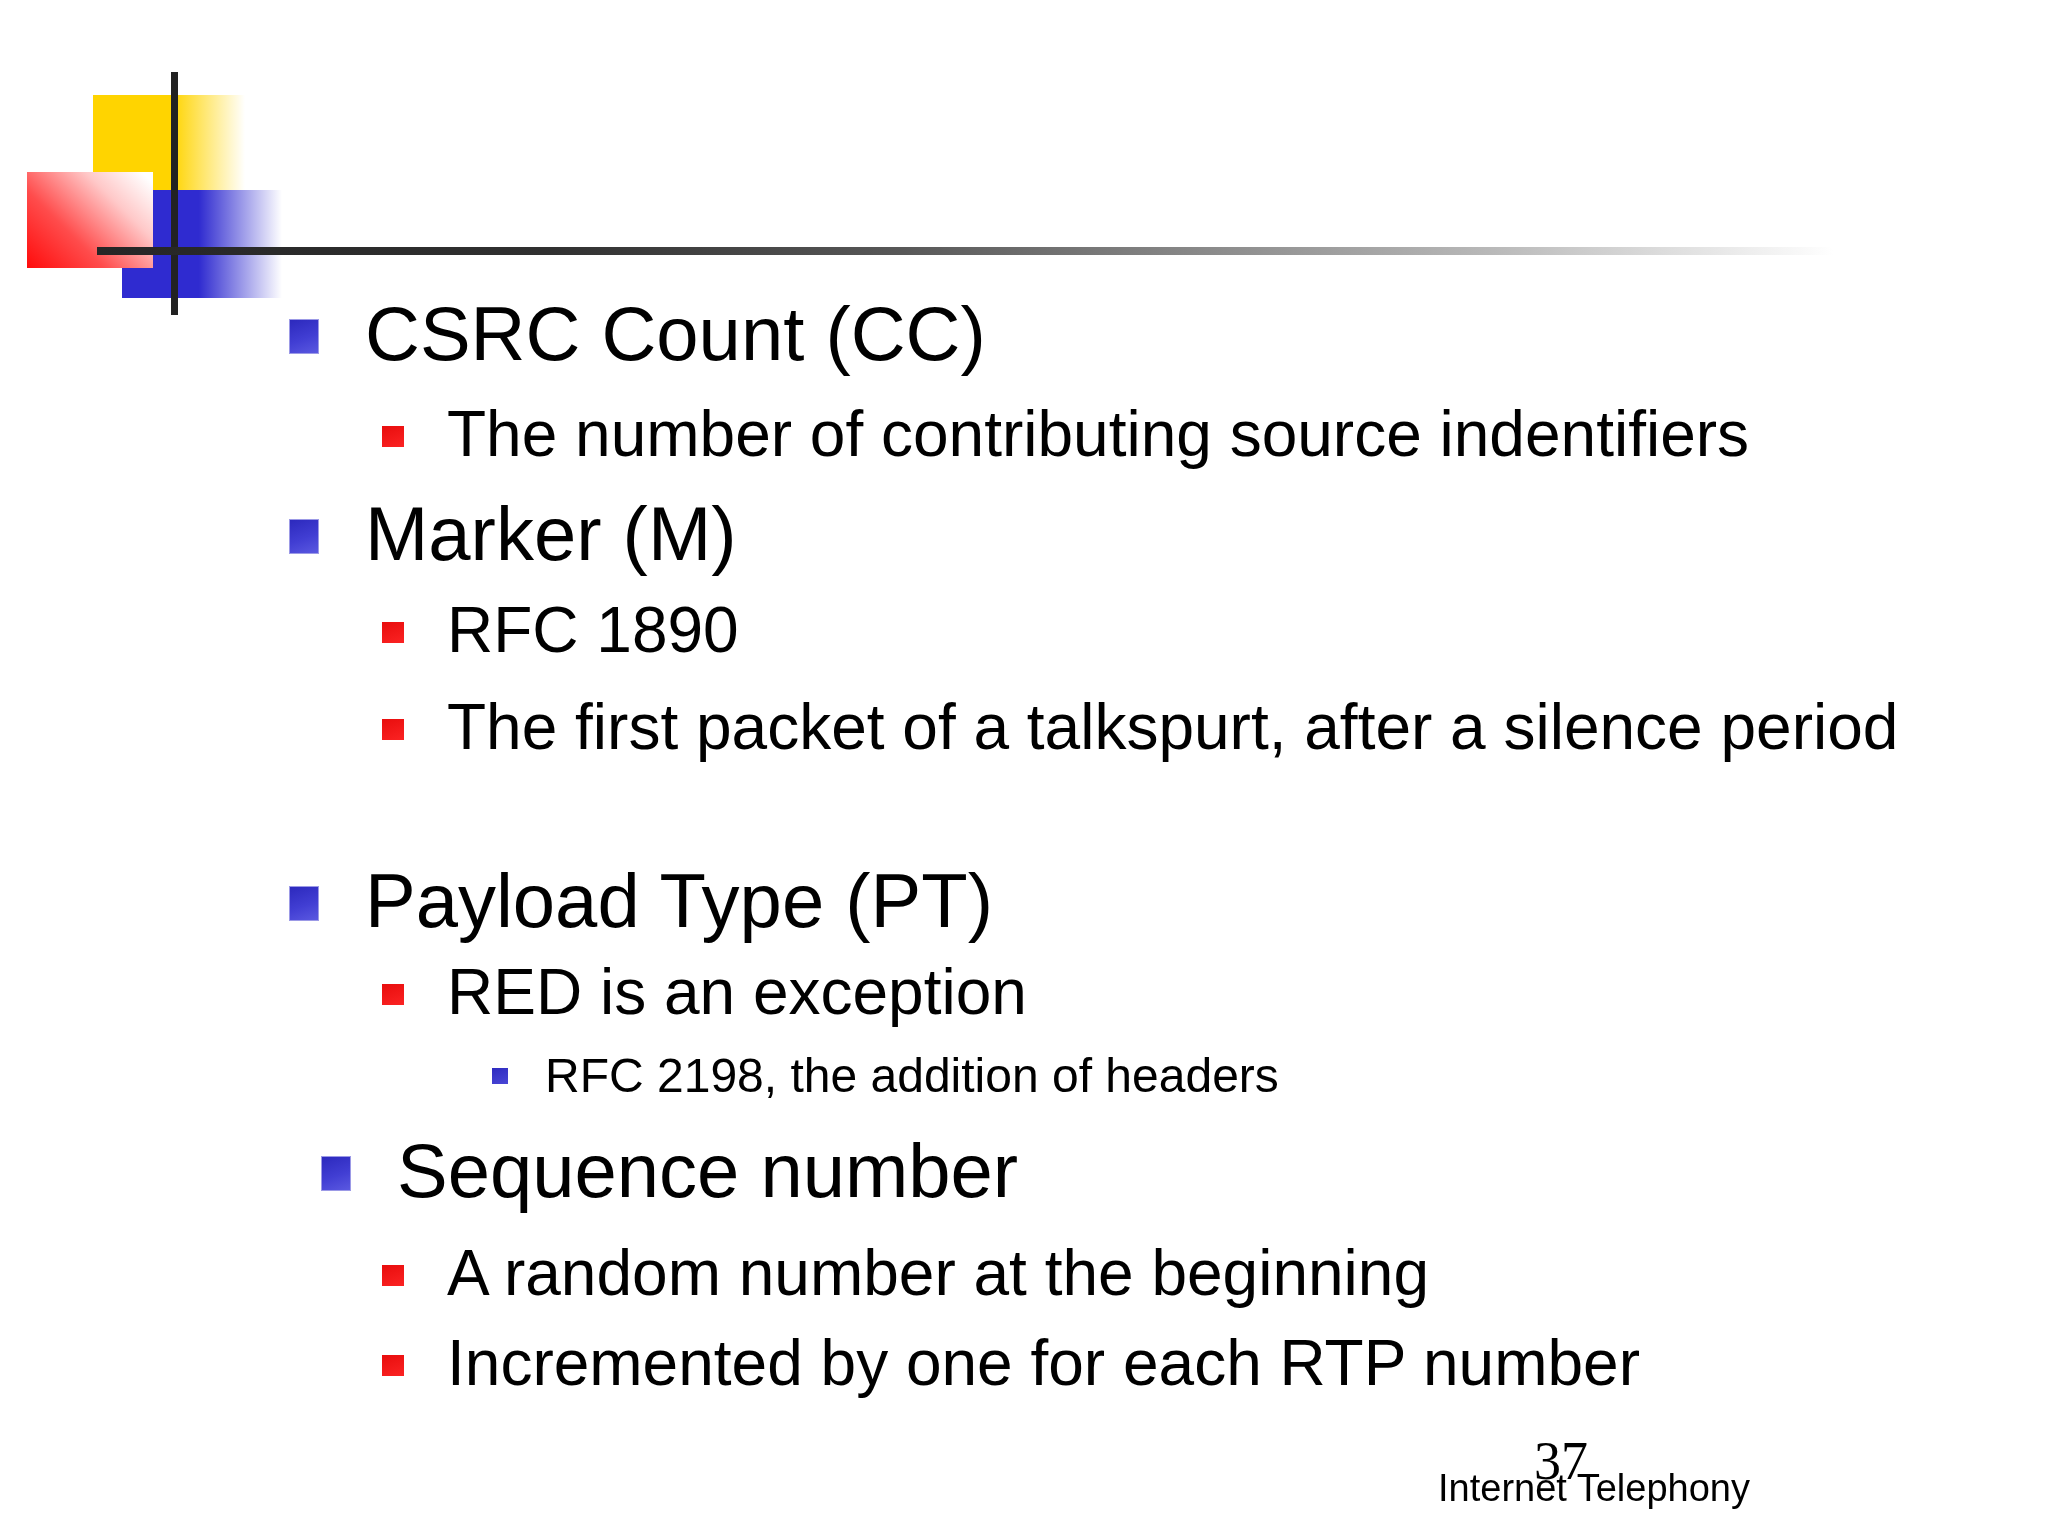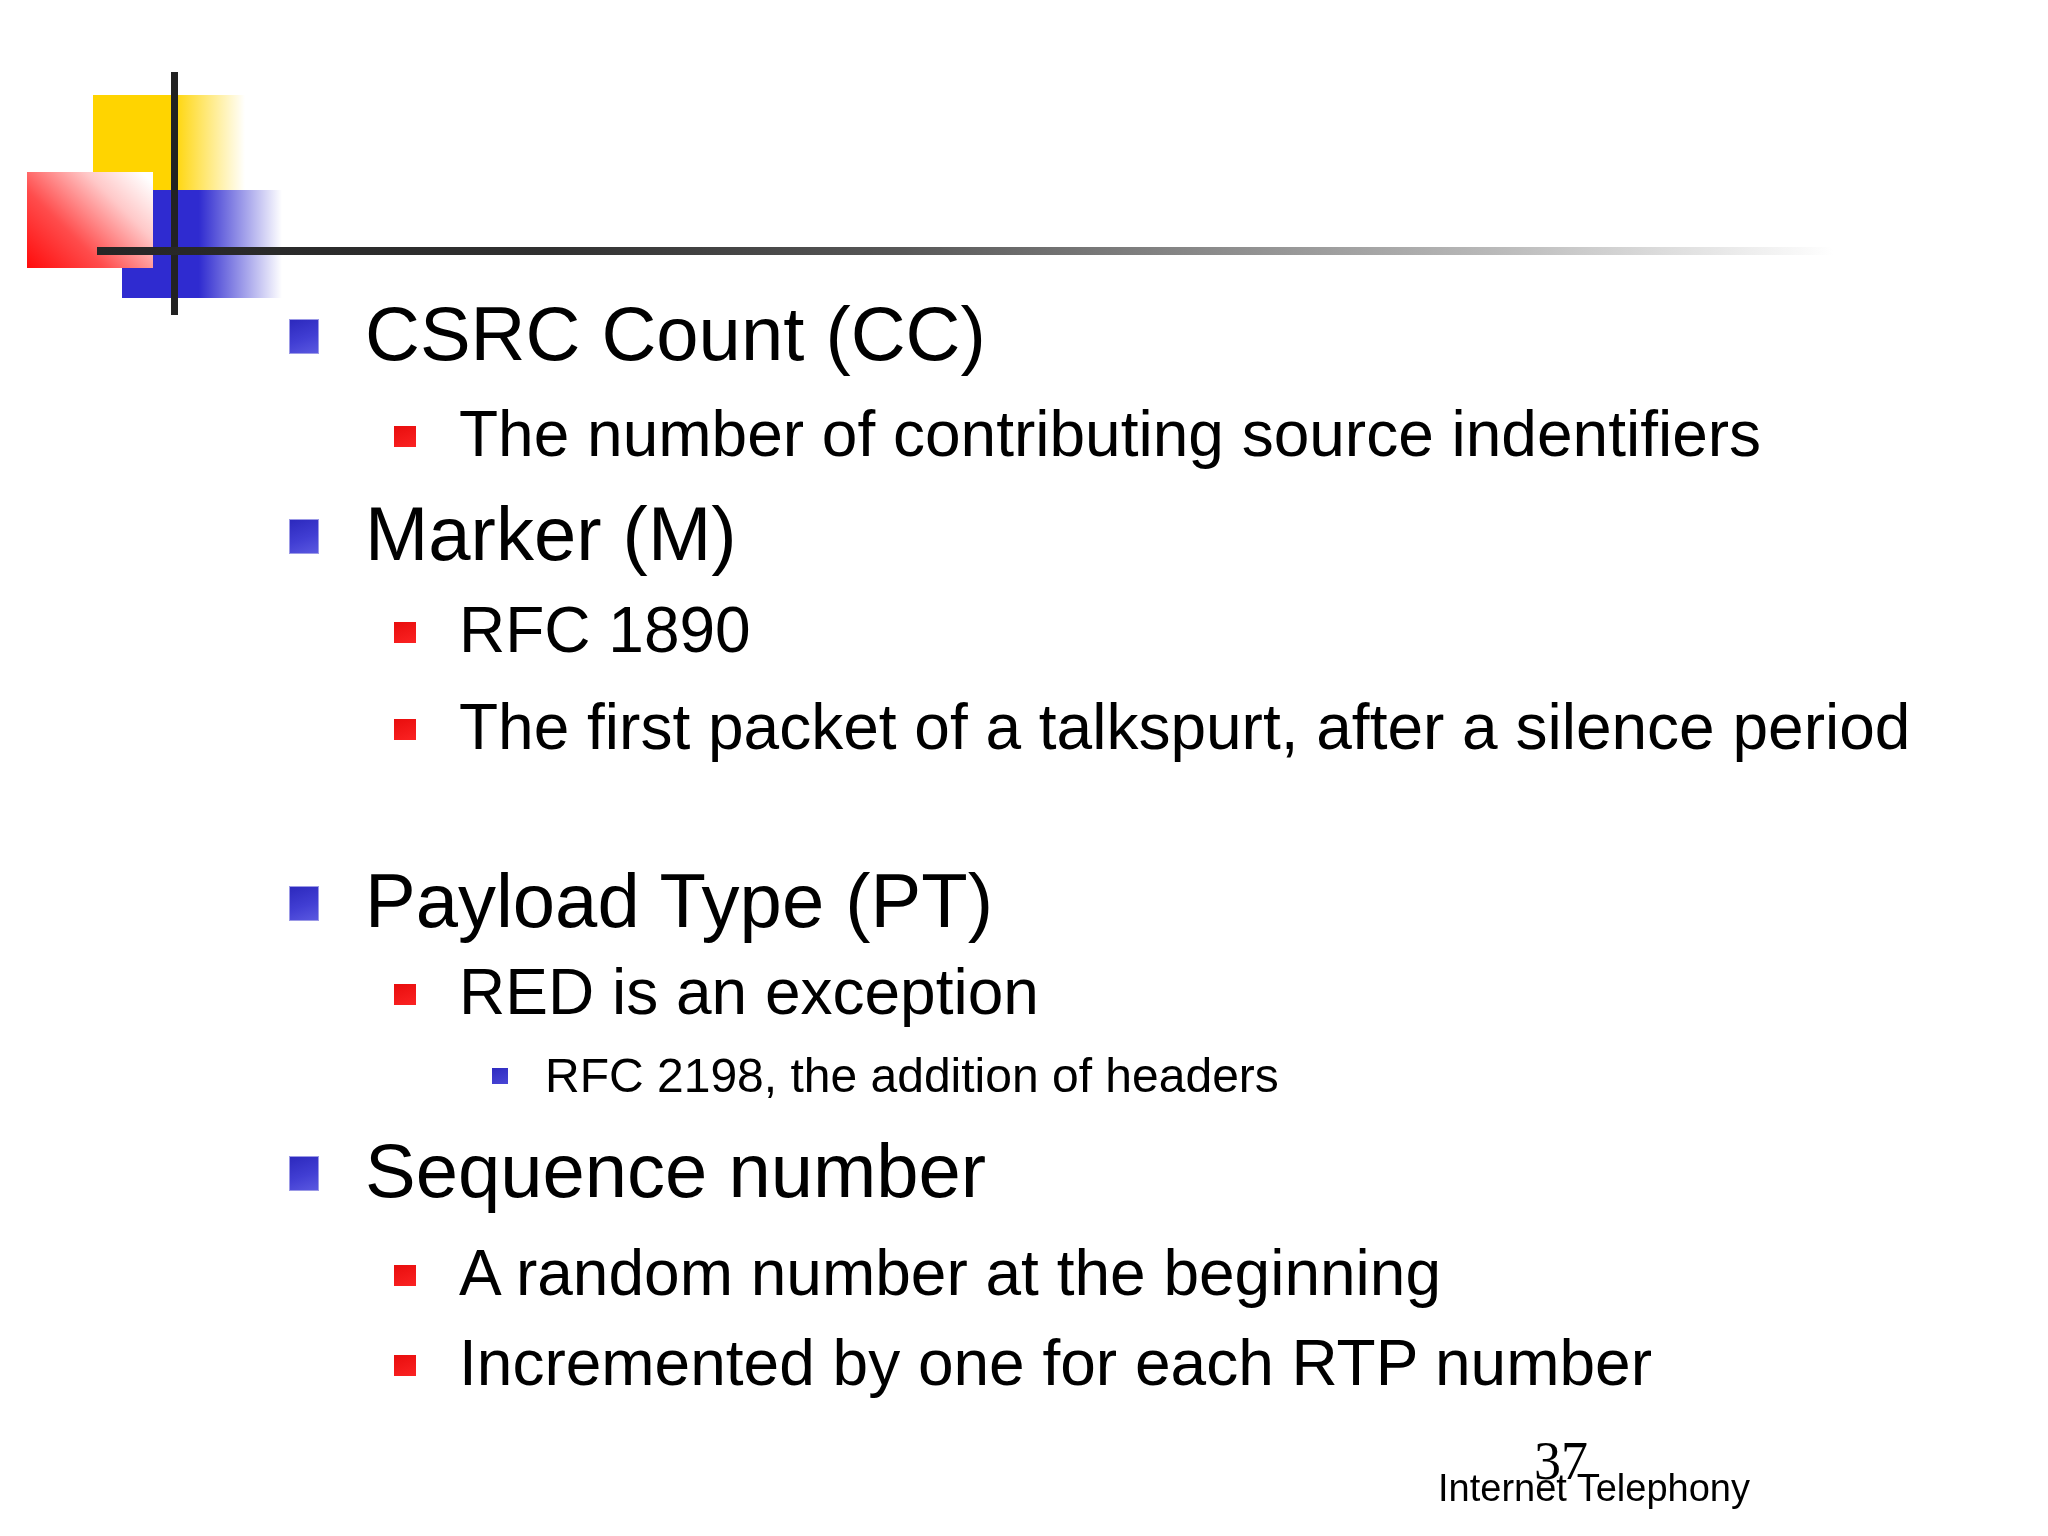--- a/index.html
+++ b/index.html
@@ -50,21 +50,21 @@
     position: absolute;
     display: flex;
     align-items: flex-start;
     color: #000000;
   }
   .row .txt { white-space: nowrap; }
   .row.wrap .txt { white-space: normal; max-width: 1490px; }
 
   .l1 { left: 290px; font-size: 76px; line-height: 84px; }
   .l1 .bullet { margin-right: 47px; margin-top: 28px; }
-  .l2 { left: 394px; font-size: 64px; line-height: 70px; }
+  .l2 { left: 382px; font-size: 64px; line-height: 70px; }
   .l2 .bullet { margin-right: 43px; margin-top: 27px; }
   .l3 { left: 492px; font-size: 48px; line-height: 60px; }
   .l3 .bullet { margin-right: 37px; margin-top: 22px; }
 
   .bullet { display: block; flex: 0 0 auto; }
   .b-blue {
     width: 28px; height: 33px;
     background: linear-gradient(160deg, #2c29bd 0%, #413ed3 55%, #5a58e0 100%);
     box-shadow: 0 0 0 1px #9c9ae6;
   }
@@ -79,21 +79,21 @@
 
   
   .r0  { top: 292px; }
   .r1  { top: 399px; }
   .r2  { top: 492px; }
   .r3  { top: 595px; }
   .r4  { top: 692px; }
   .r5  { top: 859px; }
   .r6  { top: 957px; }
   .r7  { top: 1046px; }
-  .r8  { top: 1129px; }
+  .r8  { top: 1129px; margin-left: 32px; }
   .r9  { top: 1238px; }
   .r10 { top: 1328px; }
 
   
   .page-number {
     position: absolute;
     left: 1534px; top: 1434px;
     font-family: "Liberation Serif", serif;
     font-size: 54px; line-height: 1;
     color: #000000;

